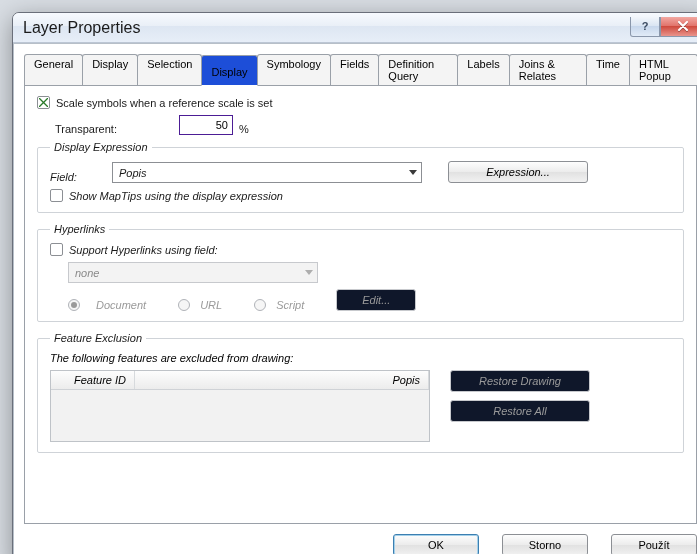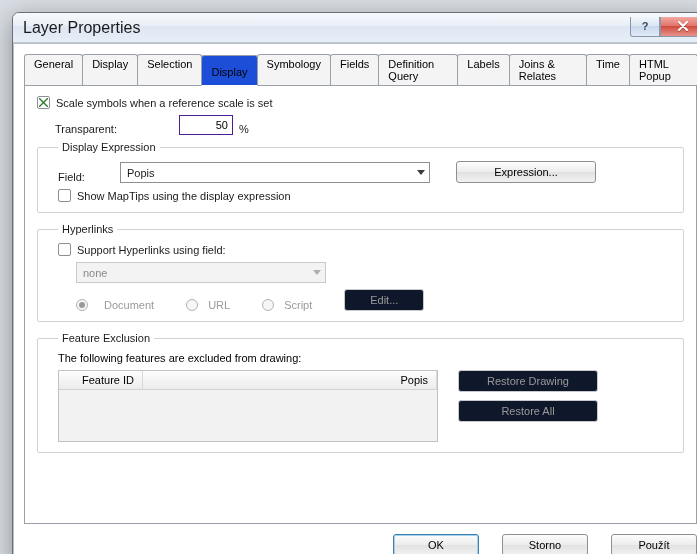--- a/index.html
+++ b/index.html
@@ -69,21 +69,21 @@
     content: ""; width: 9px; height: 9px; display: block;
     background:
       linear-gradient(45deg, transparent 44%, #2a7a2a 45%, #2a7a2a 55%, transparent 56%),
       linear-gradient(-45deg, transparent 44%, #2a7a2a 45%, #2a7a2a 55%, transparent 56%);
   }
   .textin {
     border: 1px solid #4c1d95; background: #fff; height: 20px; padding: 1px 4px;
     text-align: right;
   }
   fieldset.group {
-    border: 1px solid #cfd3d8; border-radius: 2px; margin: 6px 0 10px 0; padding: 8px 10px 10px 20px;
+    border: 1px solid #cfd3d8; border-radius: 2px; margin: 6px 0 10px 0; padding: 8px 10px 10px 12px; font-style: italic;
   }
   fieldset.group > legend { padding: 0 4px; color: #1a1a1a; }
   .combo {
     flex: 1; height: 21px; border: 1px solid #8c8f94; background: #fff;
     display: flex; align-items: center; justify-content: space-between; padding: 0 4px 0 6px;
   }
   .combo.disabled { background: #f3f3f3; color: #8a8a8a; border-color: #c7c9cd; }
   .combo .caret {
     width: 0; height: 0; border-left: 4px solid transparent; border-right: 4px solid transparent;
     border-top: 5px solid #3a3a3a;

